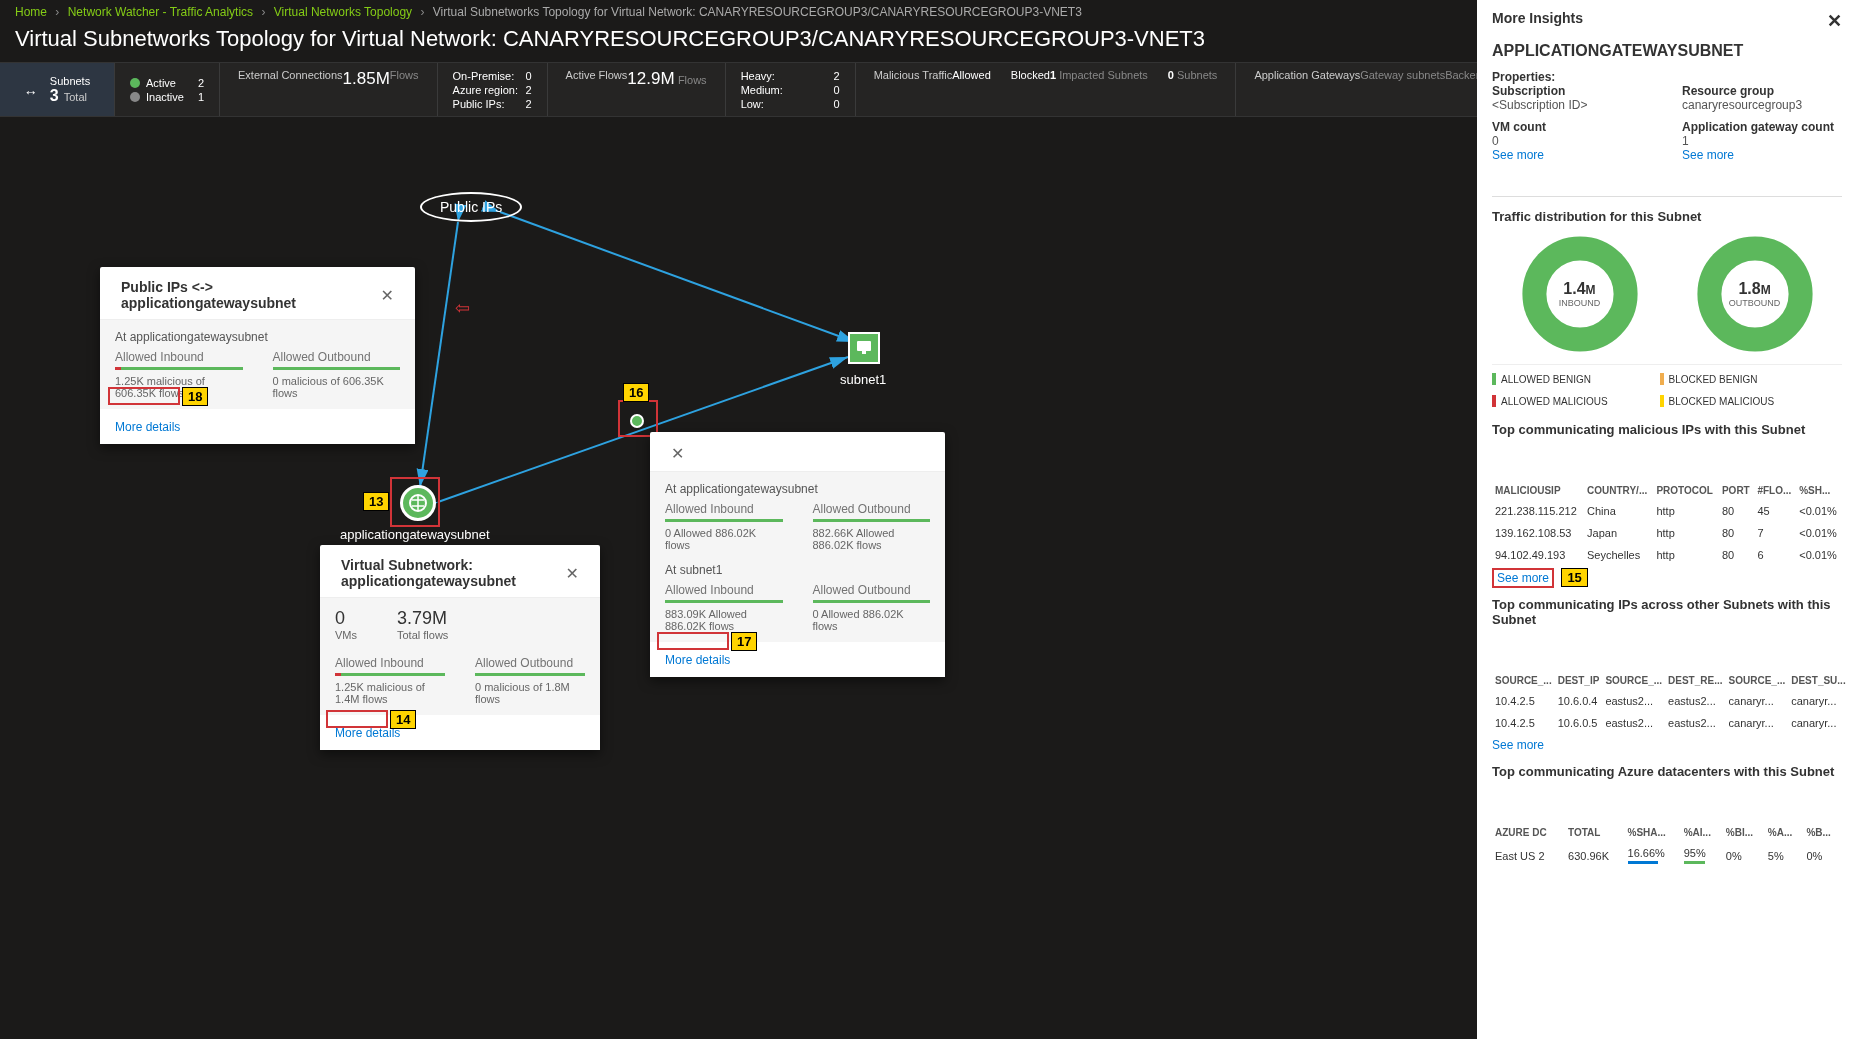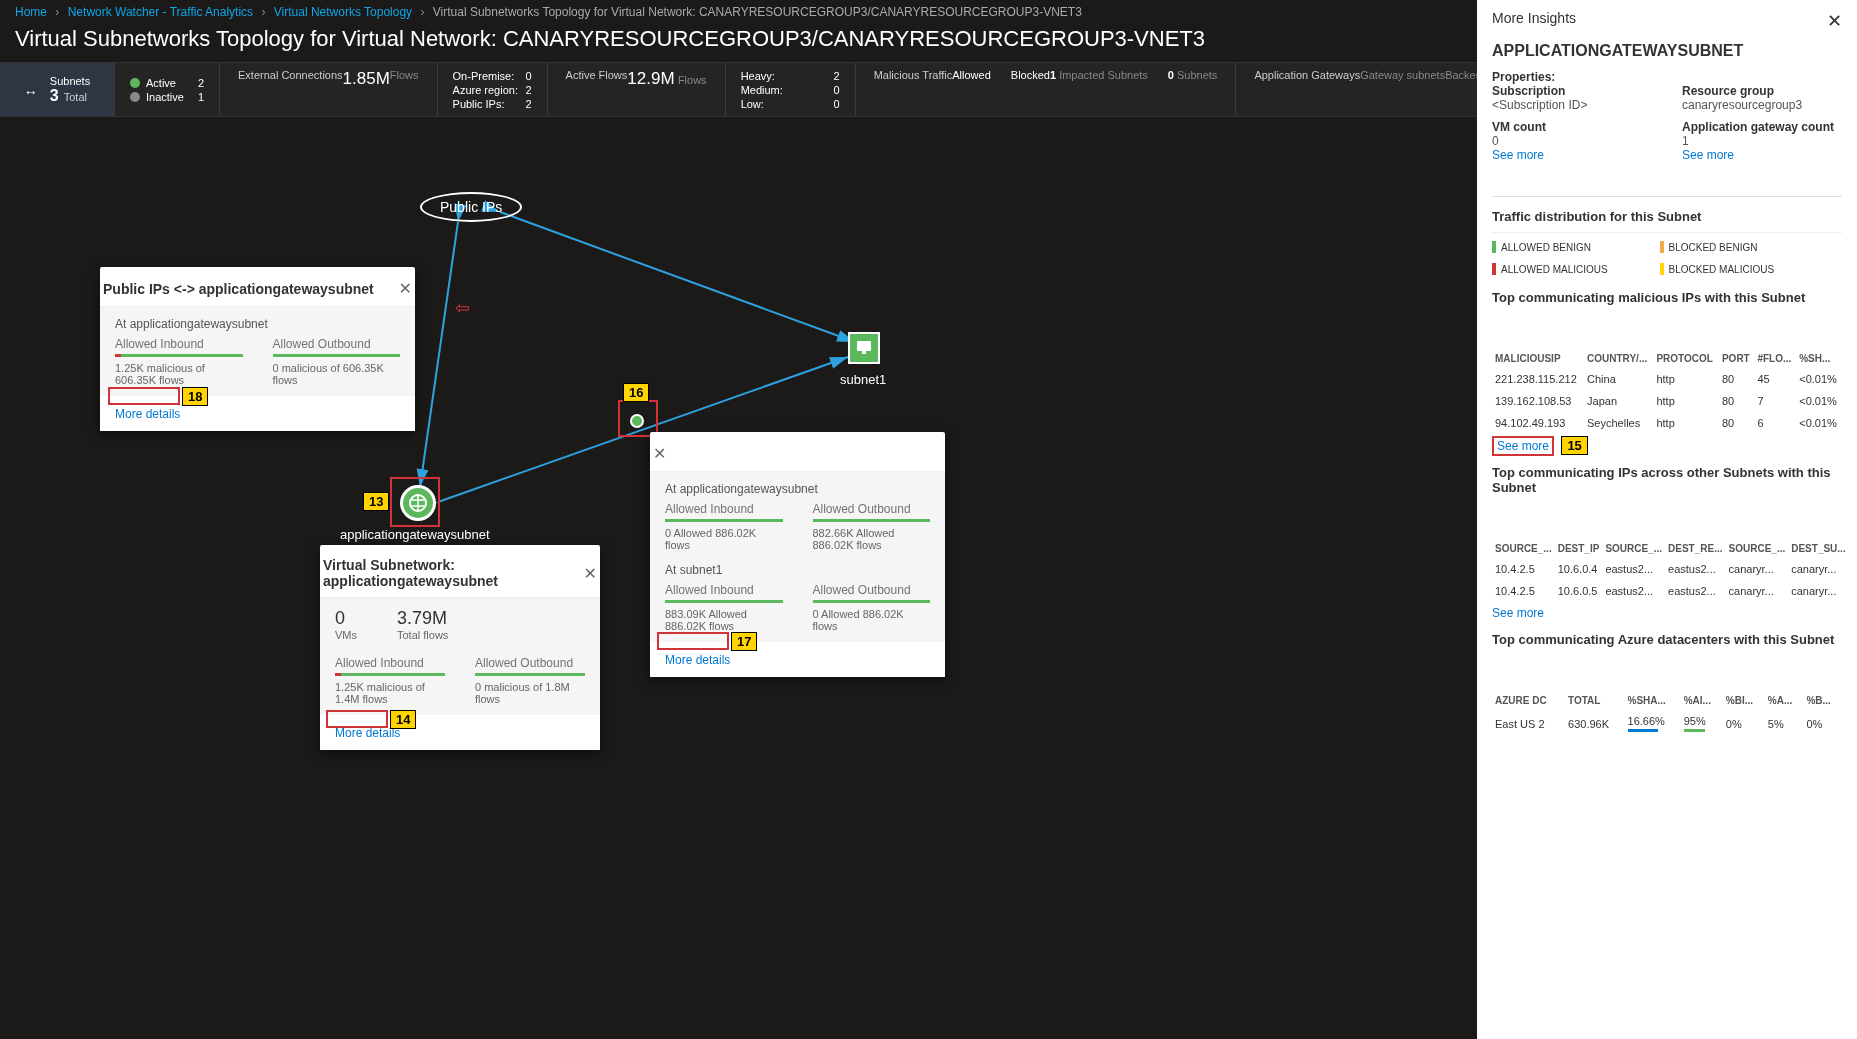--- a/index.html
+++ b/index.html
@@ -1,20 +1,20 @@
 <!DOCTYPE html>
 <html><head>
 <meta charset="utf-8">
 <style>
 * { margin: 0; padding: 0; box-sizing: border-box; font-family: 'Segoe UI', Arial, sans-serif; }
 body { background: #1b1a19; color: #fff; width: 1857px; height: 1039px; overflow: hidden; position: relative; }
 
 
 .breadcrumb { padding: 5px 15px; font-size: 12px; color: #6bb6e3; }
-.breadcrumb a { color: #0ea5e9; text-decoration: none; }
+.breadcrumb a { color: #84cc16; text-decoration: none; }
 .breadcrumb .sep { color: #888; margin: 0 5px; }
 .breadcrumb .current { color: #aaa; }
 
 
 .page-title { font-size: 22px; font-weight: 300; padding: 2px 15px 10px; color: #fff; }
 
 
 .stats-bar { display: flex; background: #252423; border-top: 1px solid #333; border-bottom: 1px solid #333; height: 55px; }
 .stats-group { border-right: 1px solid #3a3a3a; padding: 6px 18px; display: flex; flex-direction: row; justify-content: center; font-size: 12px; }
 .stats-group.subnets { background: #2d3642; flex-direction: row; align-items: center; gap: 12px; min-width: 115px; }
@@ -39,21 +39,21 @@
 
 
 .node-label { position: absolute; text-align: center; font-size: 13px; color: #fff; }
 .node-ellipse { position: absolute; border: 2px solid #fff; border-radius: 50%; padding: 5px 18px; font-size: 14px; }
 .node-icon { position: absolute; width: 36px; height: 36px; border-radius: 50%; display: flex; align-items: center; justify-content: center; }
 .node-icon.green { background: #5cb85c; border: 3px solid #fff; }
 .node-square { position: absolute; width: 32px; height: 32px; background: #5cb85c; border: 2px solid #fff; display: flex; align-items: center; justify-content: center; }
 
 
 .popup { position: absolute; background: #fff; color: #333; border-radius: 2px; box-shadow: 0 4px 12px rgba(0,0,0,0.5); font-size: 13px; }
-.popup-header { display: flex; justify-content: space-between; align-items: center; padding: 12px 3px 8px; border-bottom: 1px solid #eee; }
+.popup-header { display: flex; justify-content: space-between; align-items: center; padding: 12px 21px 8px; border-bottom: 1px solid #eee; }
 .popup-title { font-weight: 600; font-size: 14px; }
 .popup-close { cursor: pointer; color: #666; font-size: 16px; }
 .popup-body { padding: 10px 15px; background: #f5f5f5; }
 .popup-section-label { font-size: 12px; color: #555; margin-bottom: 6px; }
 .flow-row { display: flex; gap: 30px; }
 .flow-col { flex: 1; }
 .flow-label { font-size: 12px; color: #737373; margin-bottom: 3px; }
 .flow-bar { height: 3px; background: #5cb85c; margin-bottom: 5px; position: relative; }
 .flow-bar.malicious::before { content:''; position:absolute; left:0; top:0; height:3px; width:6px; background:#d13438; }
 .flow-detail { font-size: 11px; color: #666; }
@@ -62,21 +62,21 @@
 .vm-stats { display: flex; gap: 40px; margin-bottom: 15px; }
 .vm-stat-num { font-size: 18px; font-weight: 400; }
 .vm-stat-label { font-size: 11px; color: #666; }
 
 
 .annot-box { position: absolute; border: 2px solid #d13438; }
 .annot-num { position: absolute; background: #ffd400; color: #000; font-weight: 700; font-size: 13px; padding: 1px 5px; border: 1px solid #000; }
 
 
 .insights-panel { position: absolute; right: 0; top: 0; width: 380px; height: 100%; background: #fff; color: #333; overflow-y: auto; font-size: 12px; padding: 0; }
-.insights-header { display: flex; justify-content: space-between; padding: 10px 15px; font-size: 14px; }
+.insights-header { display: flex; justify-content: space-between; padding: 10px 15px; font-size: 14px; font-weight: bold; }
 .insights-close { cursor: pointer; font-size: 18px; }
 .insights-body { padding: 0 15px 15px; }
 .insights-title { font-size: 16px; font-weight: 600; margin-bottom: 10px; text-transform: uppercase; }
 .props-section { border-bottom: 1px solid #ddd; padding-bottom: 26px; margin-bottom: 10px; }
 .props-row { display: flex; gap: 30px; margin-bottom: 8px; }
 .props-col { flex: 1; }
 .props-label { font-weight: 600; font-size: 12px; }
 .props-value { font-size: 12px; color: #555; }
 .see-more { color: #0078d4; cursor: pointer; font-size: 12px; }
 .section-title { font-weight: 600; font-size: 13px; margin: 12px 0 8px; }
@@ -363,20 +363,34 @@
           </div>
         <div class="props-col">
             <div class="props-label">Application gateway count</div>
             <div class="props-value">1</div>
             <div class="see-more">See more</div>
           </div>
       </div>
     </div>
 
     <div class="section-title">Traffic distribution for this Subnet</div>
+    <div class="donut-row">
+      <div class="donut">
+        <svg viewBox="0 0 100 100">
+            <circle cx="50" cy="50" r="38" fill="none" stroke="#5cb85c" stroke-width="20"></circle>
+          </svg>
+        <div class="donut-center"><span class="donut-val">1.4</span><span class="donut-small">M</span><div class="donut-label">INBOUND</div></div>
+      </div>
+      <div class="donut">
+        <svg viewBox="0 0 100 100">
+            <circle cx="50" cy="50" r="38" fill="none" stroke="#5cb85c" stroke-width="20"></circle>
+          </svg>
+        <div class="donut-center"><span class="donut-val">1.8</span><span class="donut-small">M</span><div class="donut-label">OUTBOUND</div></div>
+      </div>
+    </div>
     <div class="legend">
       <div class="legend-item">
           <span class="legend-bar" style="background:#5cb85c"></span>
           <span>ALLOWED BENIGN</span>
         </div>
       <div class="legend-item">
           <span class="legend-bar" style="background:#f0ad4e"></span>
           <span>BLOCKED BENIGN</span>
         </div>
       <div class="legend-item">

